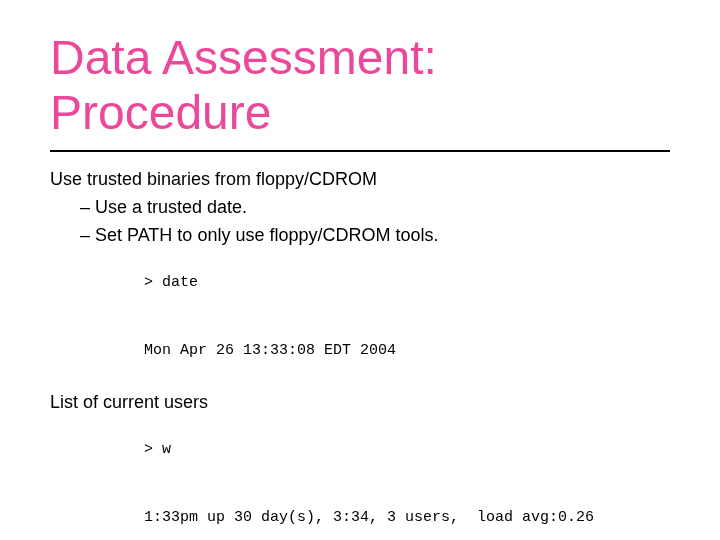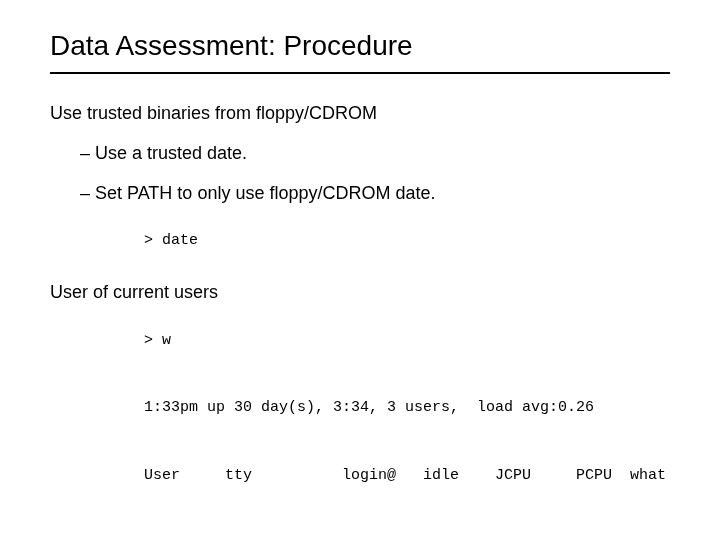--- a/index.html
+++ b/index.html
@@ -12,41 +12,40 @@
       overflow: hidden;
     }
     .slide {
       width: 720px;
       height: 540px;
       padding: 30px 50px 20px 50px;
       display: flex;
       flex-direction: column;
     }
     .title {
-      font-size: 28px;
+      font-size: 48px;
       font-weight: normal;
-      color: #000000;
+      color: #ec4899;
       margin-bottom: 10px;
       font-family: Arial, Helvetica, sans-serif;
     }
     .divider {
       border: none;
       border-top: 2px solid #000000;
       margin-bottom: 14px;
     }
     .content {
       font-size: 18px;
       line-height: 1.5;
       flex: 1;
     }
     .normal-text {
       font-size: 18px;
       line-height: 1.55;
       font-family: Arial, Helvetica, sans-serif;
-      margin-top: 12px;
     }
     .indent {
       margin-left: 30px;
     }
     .code-block {
       font-family: Liberation Mono, monospace;
       font-size: 15px;
       margin-left: 40px;
       line-height: 1.5;
       white-space: pre;
@@ -56,27 +55,30 @@
 <body>
 
 <div class="slide">
   <h1 class="title">Data Assessment: Procedure</h1>
   <hr class="divider">
 
   <div class="content">
 
     <p class="normal-text">Use trusted binaries from floppy/CDROM</p>
     <p class="normal-text indent">– Use a trusted date.</p>
-    <p class="normal-text indent">– Set PATH to only use floppy/CDROM date.</p>
+    <p class="normal-text indent">– Set PATH to only use floppy/CDROM tools.</p>
 
     <div class="code-block">
       <span>&gt; date</span>
     </div>
+    <div class="code-block">
+      <span>Mon Apr 26 13:33:08 EDT 2004</span>
+    </div>
 
-    <p class="normal-text" style="margin-top: 4px;">User of current users</p>
+    <p class="normal-text" style="margin-top: 4px;">List of current users</p>
 
     <div class="code-block">
       <span>&gt; w</span>
     </div>
     <div class="code-block">
       <span>1:33pm up 30 day(s), 3:34, 3 users,  load avg:0.26</span>
     </div>
     <div class="code-block">
       <span>User     tty          login@   idle    JCPU     PCPU  what</span>
     </div>

